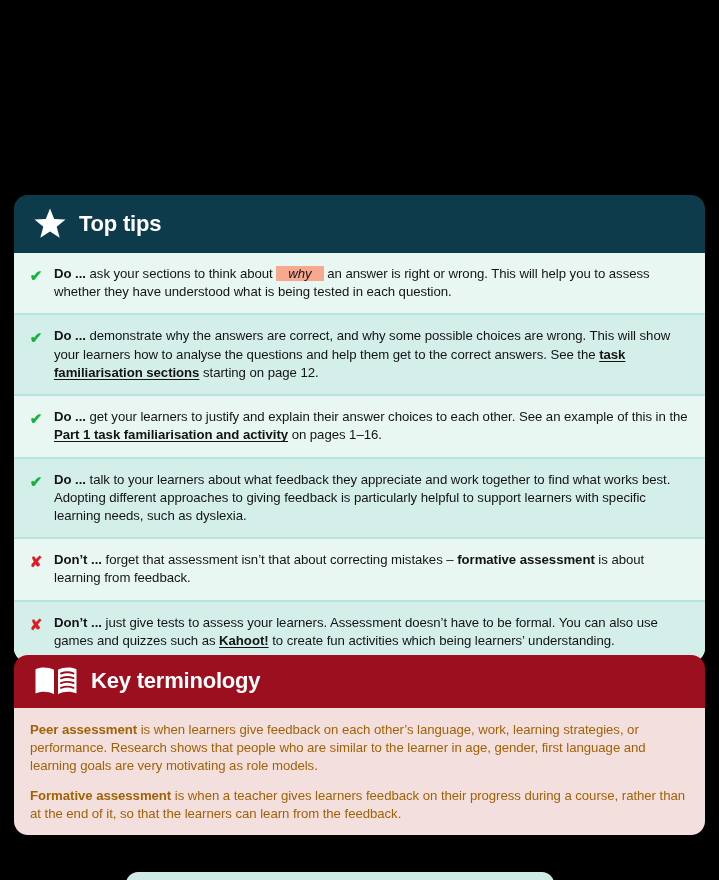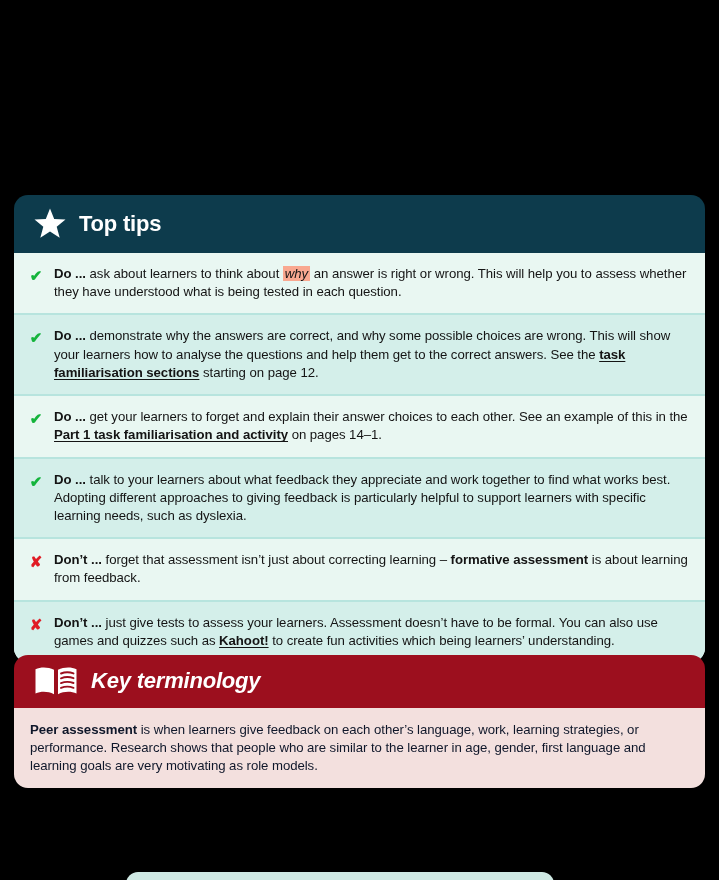--- a/index.html
+++ b/index.html
@@ -95,42 +95,41 @@
   }
   .tip-text b { font-weight: bold; }
   .tip-text .ul {
     font-weight: bold;
     text-decoration: underline;
     text-underline-offset: 2px;
   }
   .tip-text .hl {
     background: #f9a890;
     font-style: italic;
-    padding: 0 2px;
+    padding: 0 12px;
   }
 
   
   #key-terminology-card {
     left: 14px;
     top: 655px;
     width: 691px;
   }
   #key-terminology-card .card-header {
     background: #9c0f1e;
     padding: 11px 21px 12px 20px;
-    font-style: italic;
   }
   .term-body {
     background: #f3e0de;
     padding: 13px 16px 12px 16px;
   }
   .term-p {
     font-size: 13.2px;
     line-height: 1.38;
-    color: #0f172a;
+    color: #a16207;
     margin: 0 0 11px 0;
     letter-spacing: -0.05px;
   }
   .term-p:last-child { margin-bottom: 0; }
   .term-p b { font-weight: bold; }
 
   
   #next-card-peek {
     position: absolute;
     left: 126px;
@@ -156,41 +155,41 @@
         <svg class="icon-svg" width="32" height="31" viewBox="0 0 32 31" aria-hidden="true">
           <polygon points="16,0.5 20.2,11.1 31.5,11.6 22.7,18.8 25.7,29.8 16,23.4 6.3,29.8 9.3,18.8 0.5,11.6 11.8,11.1" fill="#ffffff"></polygon>
         </svg>
       </span>
       <span class="hdr-title">Top tips</span>
     </div>
 
     <div class="tips-body">
       <div class="tip-row plain">
         <span class="marker tick">✔</span>
-        <span class="tip-text"><b>Do ...</b><span> ask about learners to think about </span><span class="hl">why</span><span> an answer is right or wrong. This will help you to assess whether they have understood what is being tested in each question.</span></span>
+        <span class="tip-text"><b>Do ...</b><span> ask your sections to think about </span><span class="hl">why</span><span> an answer is right or wrong. This will help you to assess whether they have understood what is being tested in each question.</span></span>
       </div>
 
       <div class="tip-row alt">
         <span class="marker tick">✔</span>
         <span class="tip-text"><b>Do ...</b><span> demonstrate why the answers are correct, and why some possible choices are wrong. This will show your learners how to analyse the questions and help them get to the correct answers. See the </span><span class="ul">task familiarisation sections</span><span> starting on page 12.</span></span>
       </div>
 
       <div class="tip-row plain">
         <span class="marker tick">✔</span>
-        <span class="tip-text"><b>Do ...</b><span> get your learners to forget and explain their answer choices to each other. See an example of this in the </span><span class="ul">Part 1 task familiarisation and activity</span><span> on pages 14–1.</span></span>
+        <span class="tip-text"><b>Do ...</b><span> get your learners to justify and explain their answer choices to each other. See an example of this in the </span><span class="ul">Part 1 task familiarisation and activity</span><span> on pages 1–16.</span></span>
       </div>
 
       <div class="tip-row alt">
         <span class="marker tick">✔</span>
         <span class="tip-text"><b>Do ...</b><span> talk to your learners about what feedback they appreciate and work together to find what works best. Adopting different approaches to giving feedback is particularly helpful to support learners with specific learning needs, such as dyslexia.</span></span>
       </div>
 
       <div class="tip-row plain">
         <span class="marker cross">✘</span>
-        <span class="tip-text"><b>Don’t ...</b><span> forget that assessment isn’t just about correcting learning – </span><b>formative assessment</b><span> is about learning from feedback.</span></span>
+        <span class="tip-text"><b>Don’t ...</b><span> forget that assessment isn’t that about correcting mistakes – </span><b>formative assessment</b><span> is about learning from feedback.</span></span>
       </div>
 
       <div class="tip-row alt">
         <span class="marker cross">✘</span>
         <span class="tip-text"><b>Don’t ...</b><span> just give tests to assess your learners. Assessment doesn’t have to be formal. You can also use games and quizzes such as </span><span class="ul">Kahoot!</span><span> to create fun activities which being learners’ understanding.</span></span>
       </div>
     </div>
   </div>
 
   <div class="card" id="key-terminology-card">
@@ -204,18 +203,19 @@
           <path d="M27 12.3 C31 10.7 35.5 10.7 39.5 12.2" stroke="#9c0f1e" stroke-width="1.9" fill="none" stroke-linecap="round"></path>
           <path d="M27 17.1 C31 15.5 35.5 15.5 39.5 17.0" stroke="#9c0f1e" stroke-width="1.9" fill="none" stroke-linecap="round"></path>
           <path d="M27 21.9 C31 20.3 35.5 20.3 39.5 21.8" stroke="#9c0f1e" stroke-width="1.9" fill="none" stroke-linecap="round"></path>
         </svg>
       </span>
       <span class="hdr-title">Key terminology</span>
     </div>
 
     <div class="term-body">
       <p class="term-p"><b>Peer assessment</b><span> is when learners give feedback on each other’s language, work, learning strategies, or performance. Research shows that people who are similar to the learner in age, gender, first language and learning goals are very motivating as role models.</span></p>
+      <p class="term-p"><b>Formative assessment</b><span> is when a teacher gives learners feedback on their progress during a course, rather than at the end of it, so that the learners can learn from the feedback.</span></p>
     </div>
   </div>
 
   <div id="next-card-peek"></div>
 
 </div>
 
 </body></html>

